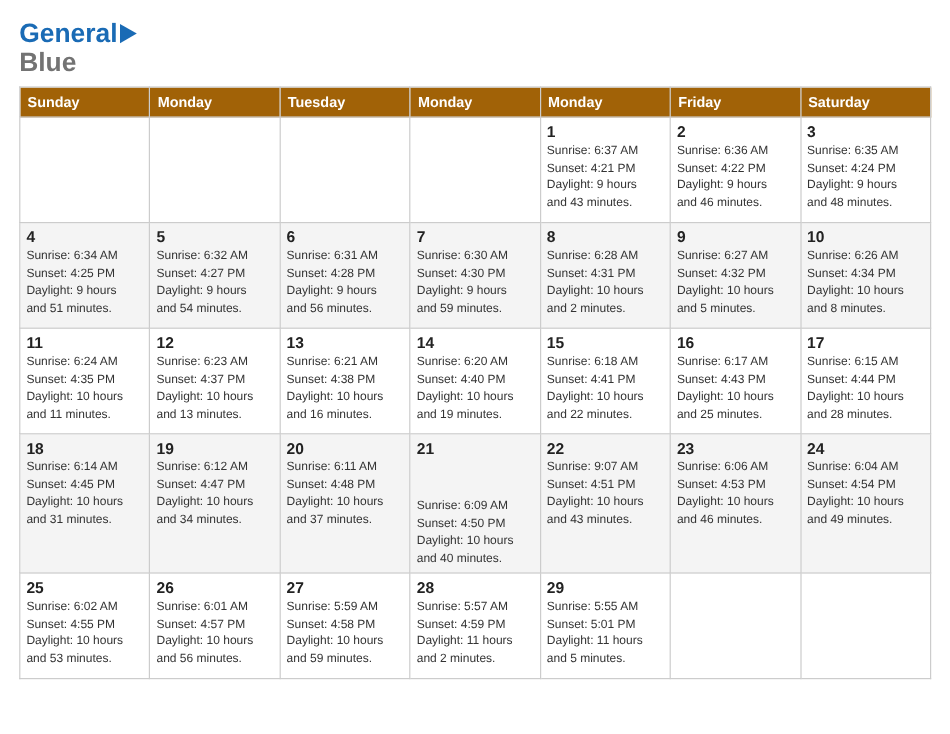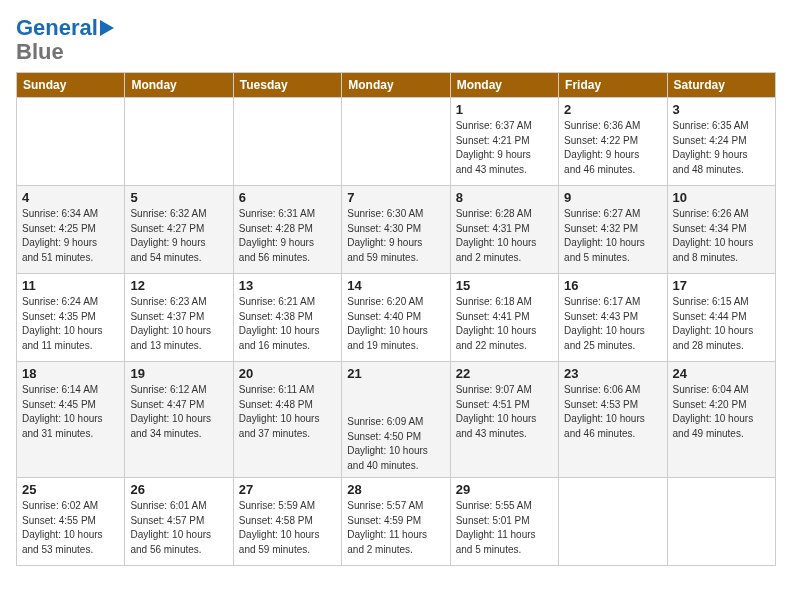--- a/index.html
+++ b/index.html
@@ -294,21 +294,21 @@
         <td>
           <span class="day-num">23</span>
           <div class="day-info" style="white-space: pre-line;">Sunrise: 6:06 AM
 Sunset: 4:53 PM
 Daylight: 10 hours
 and 46 minutes.</div>
         </td>
         <td>
           <span class="day-num">24</span>
           <div class="day-info" style="white-space: pre-line;">Sunrise: 6:04 AM
-Sunset: 4:20 PM
+Sunset: 4:54 PM
 Daylight: 10 hours
 and 49 minutes.</div>
         </td>
       </tr>
       <tr>
         <td>
           <span class="day-num">25</span>
           <div class="day-info" style="white-space: pre-line;">Sunrise: 6:02 AM
 Sunset: 4:55 PM
 Daylight: 10 hours

